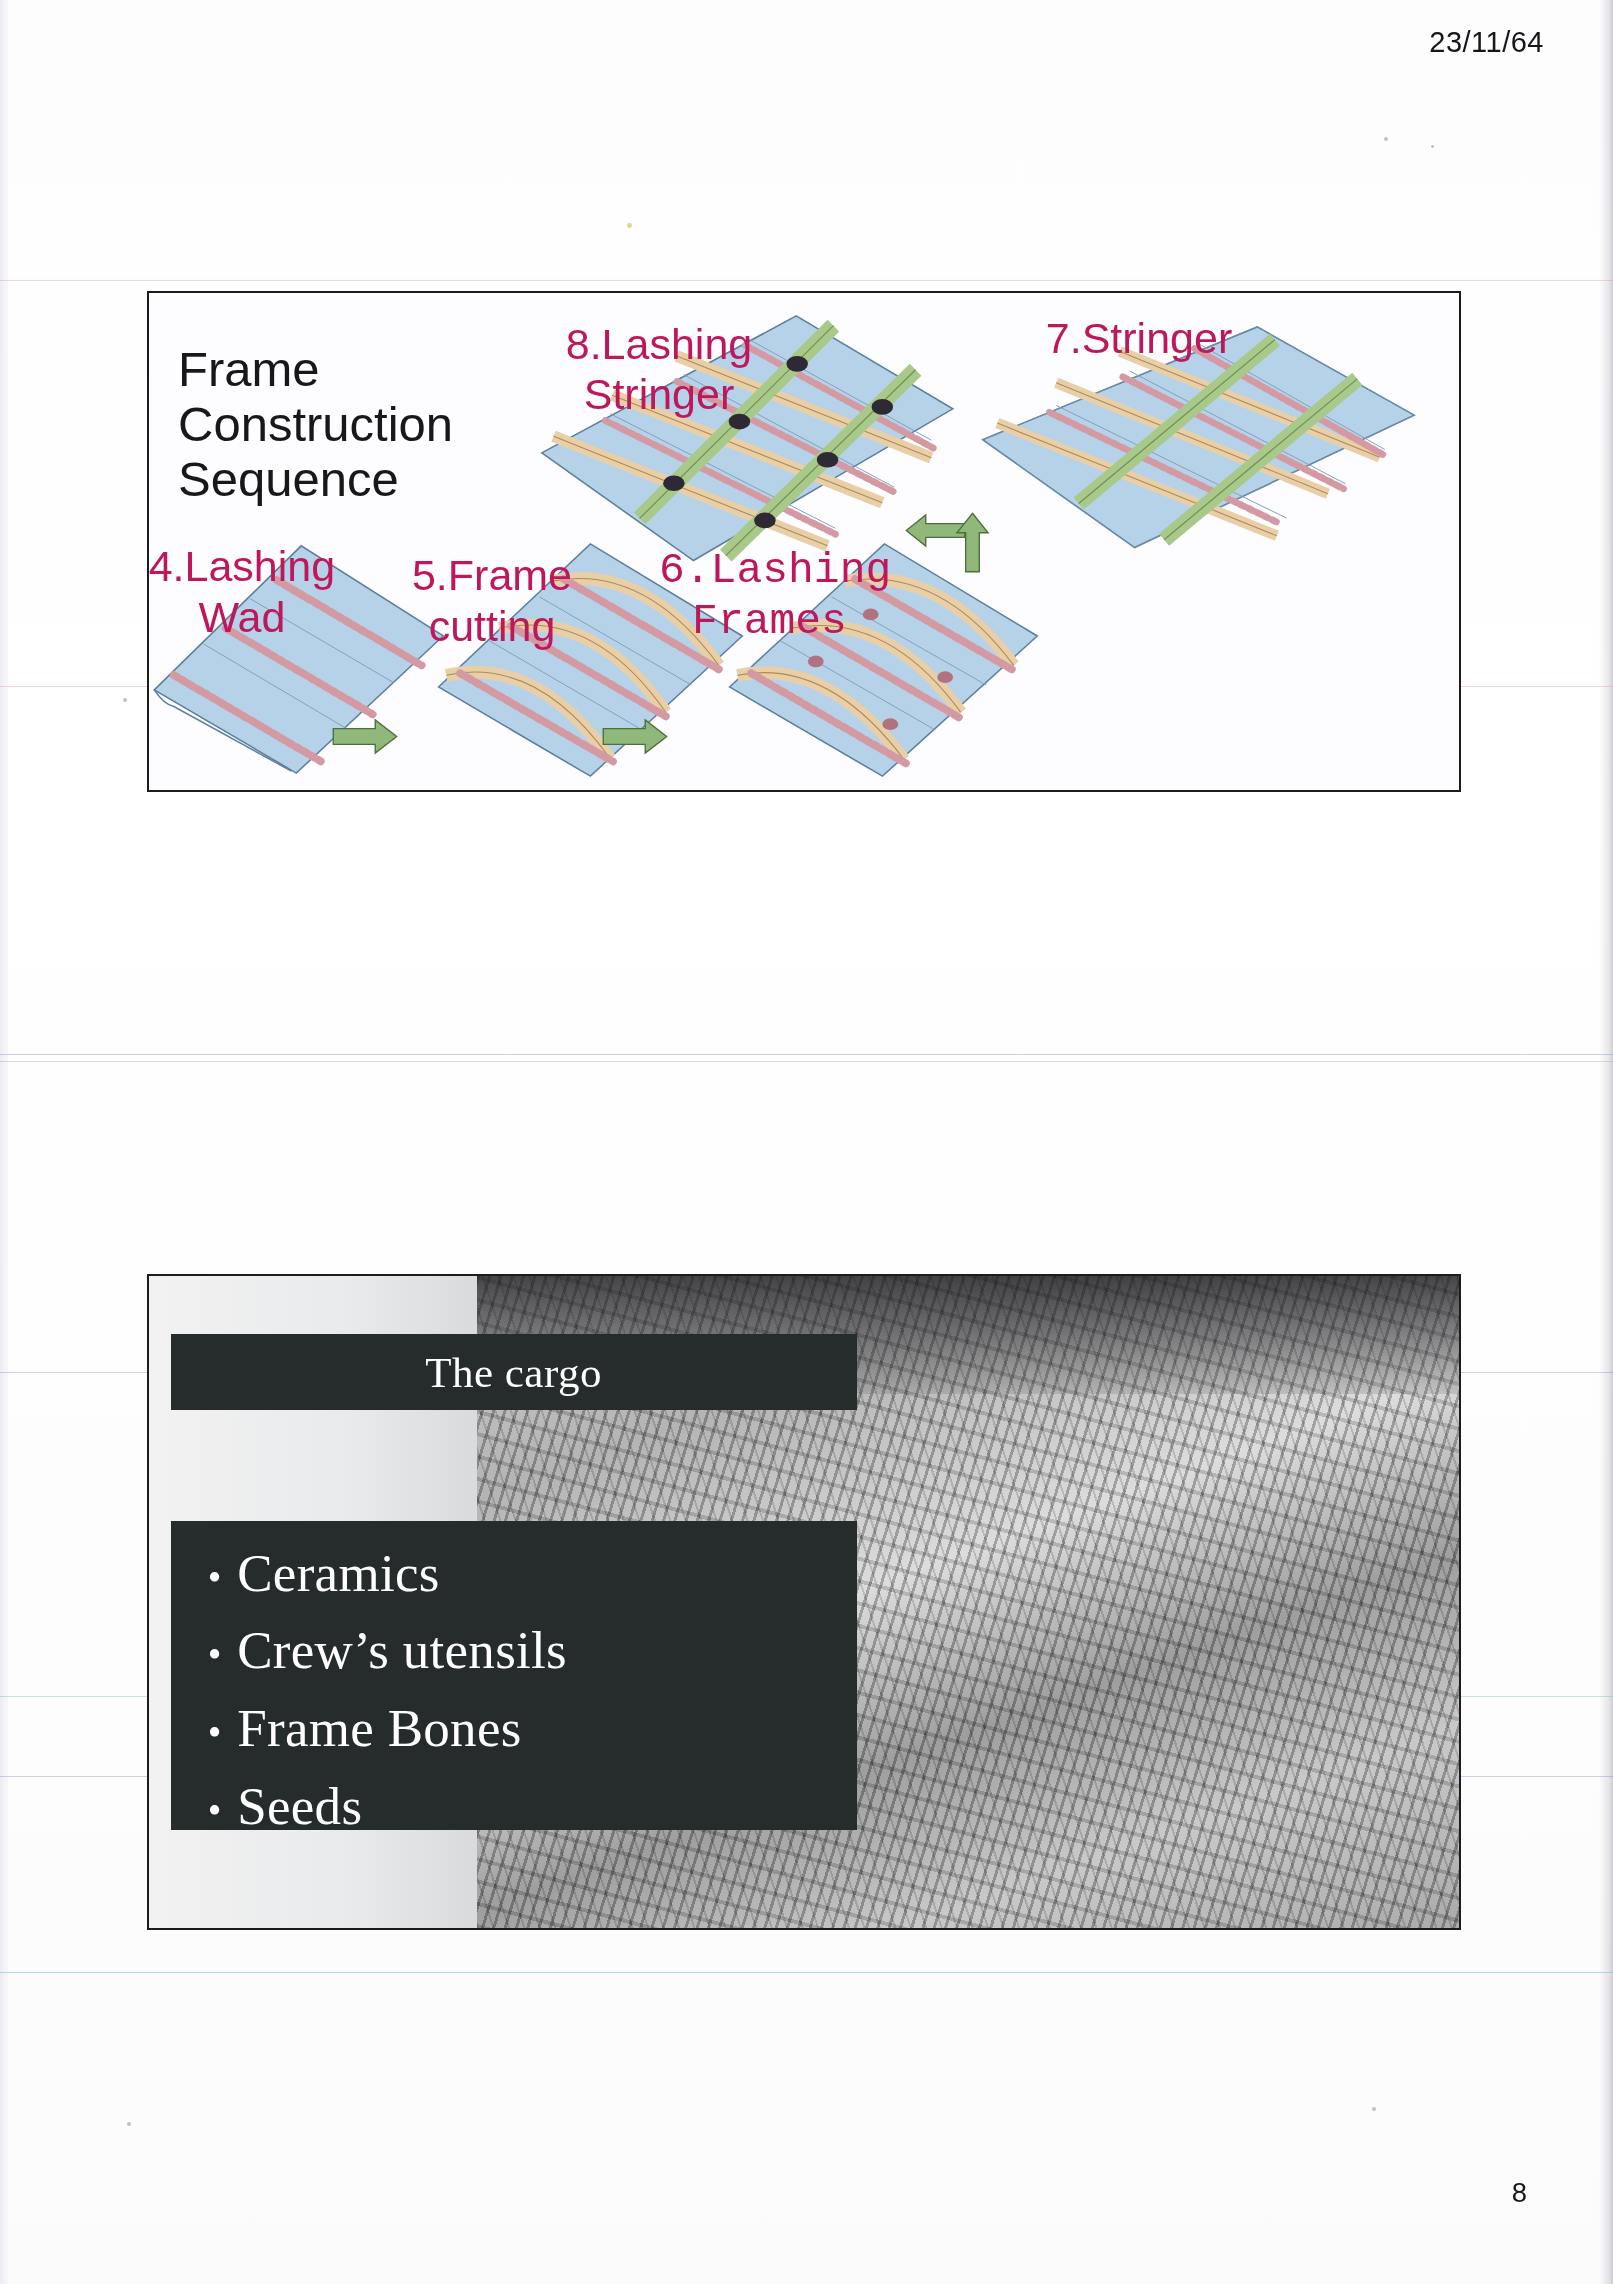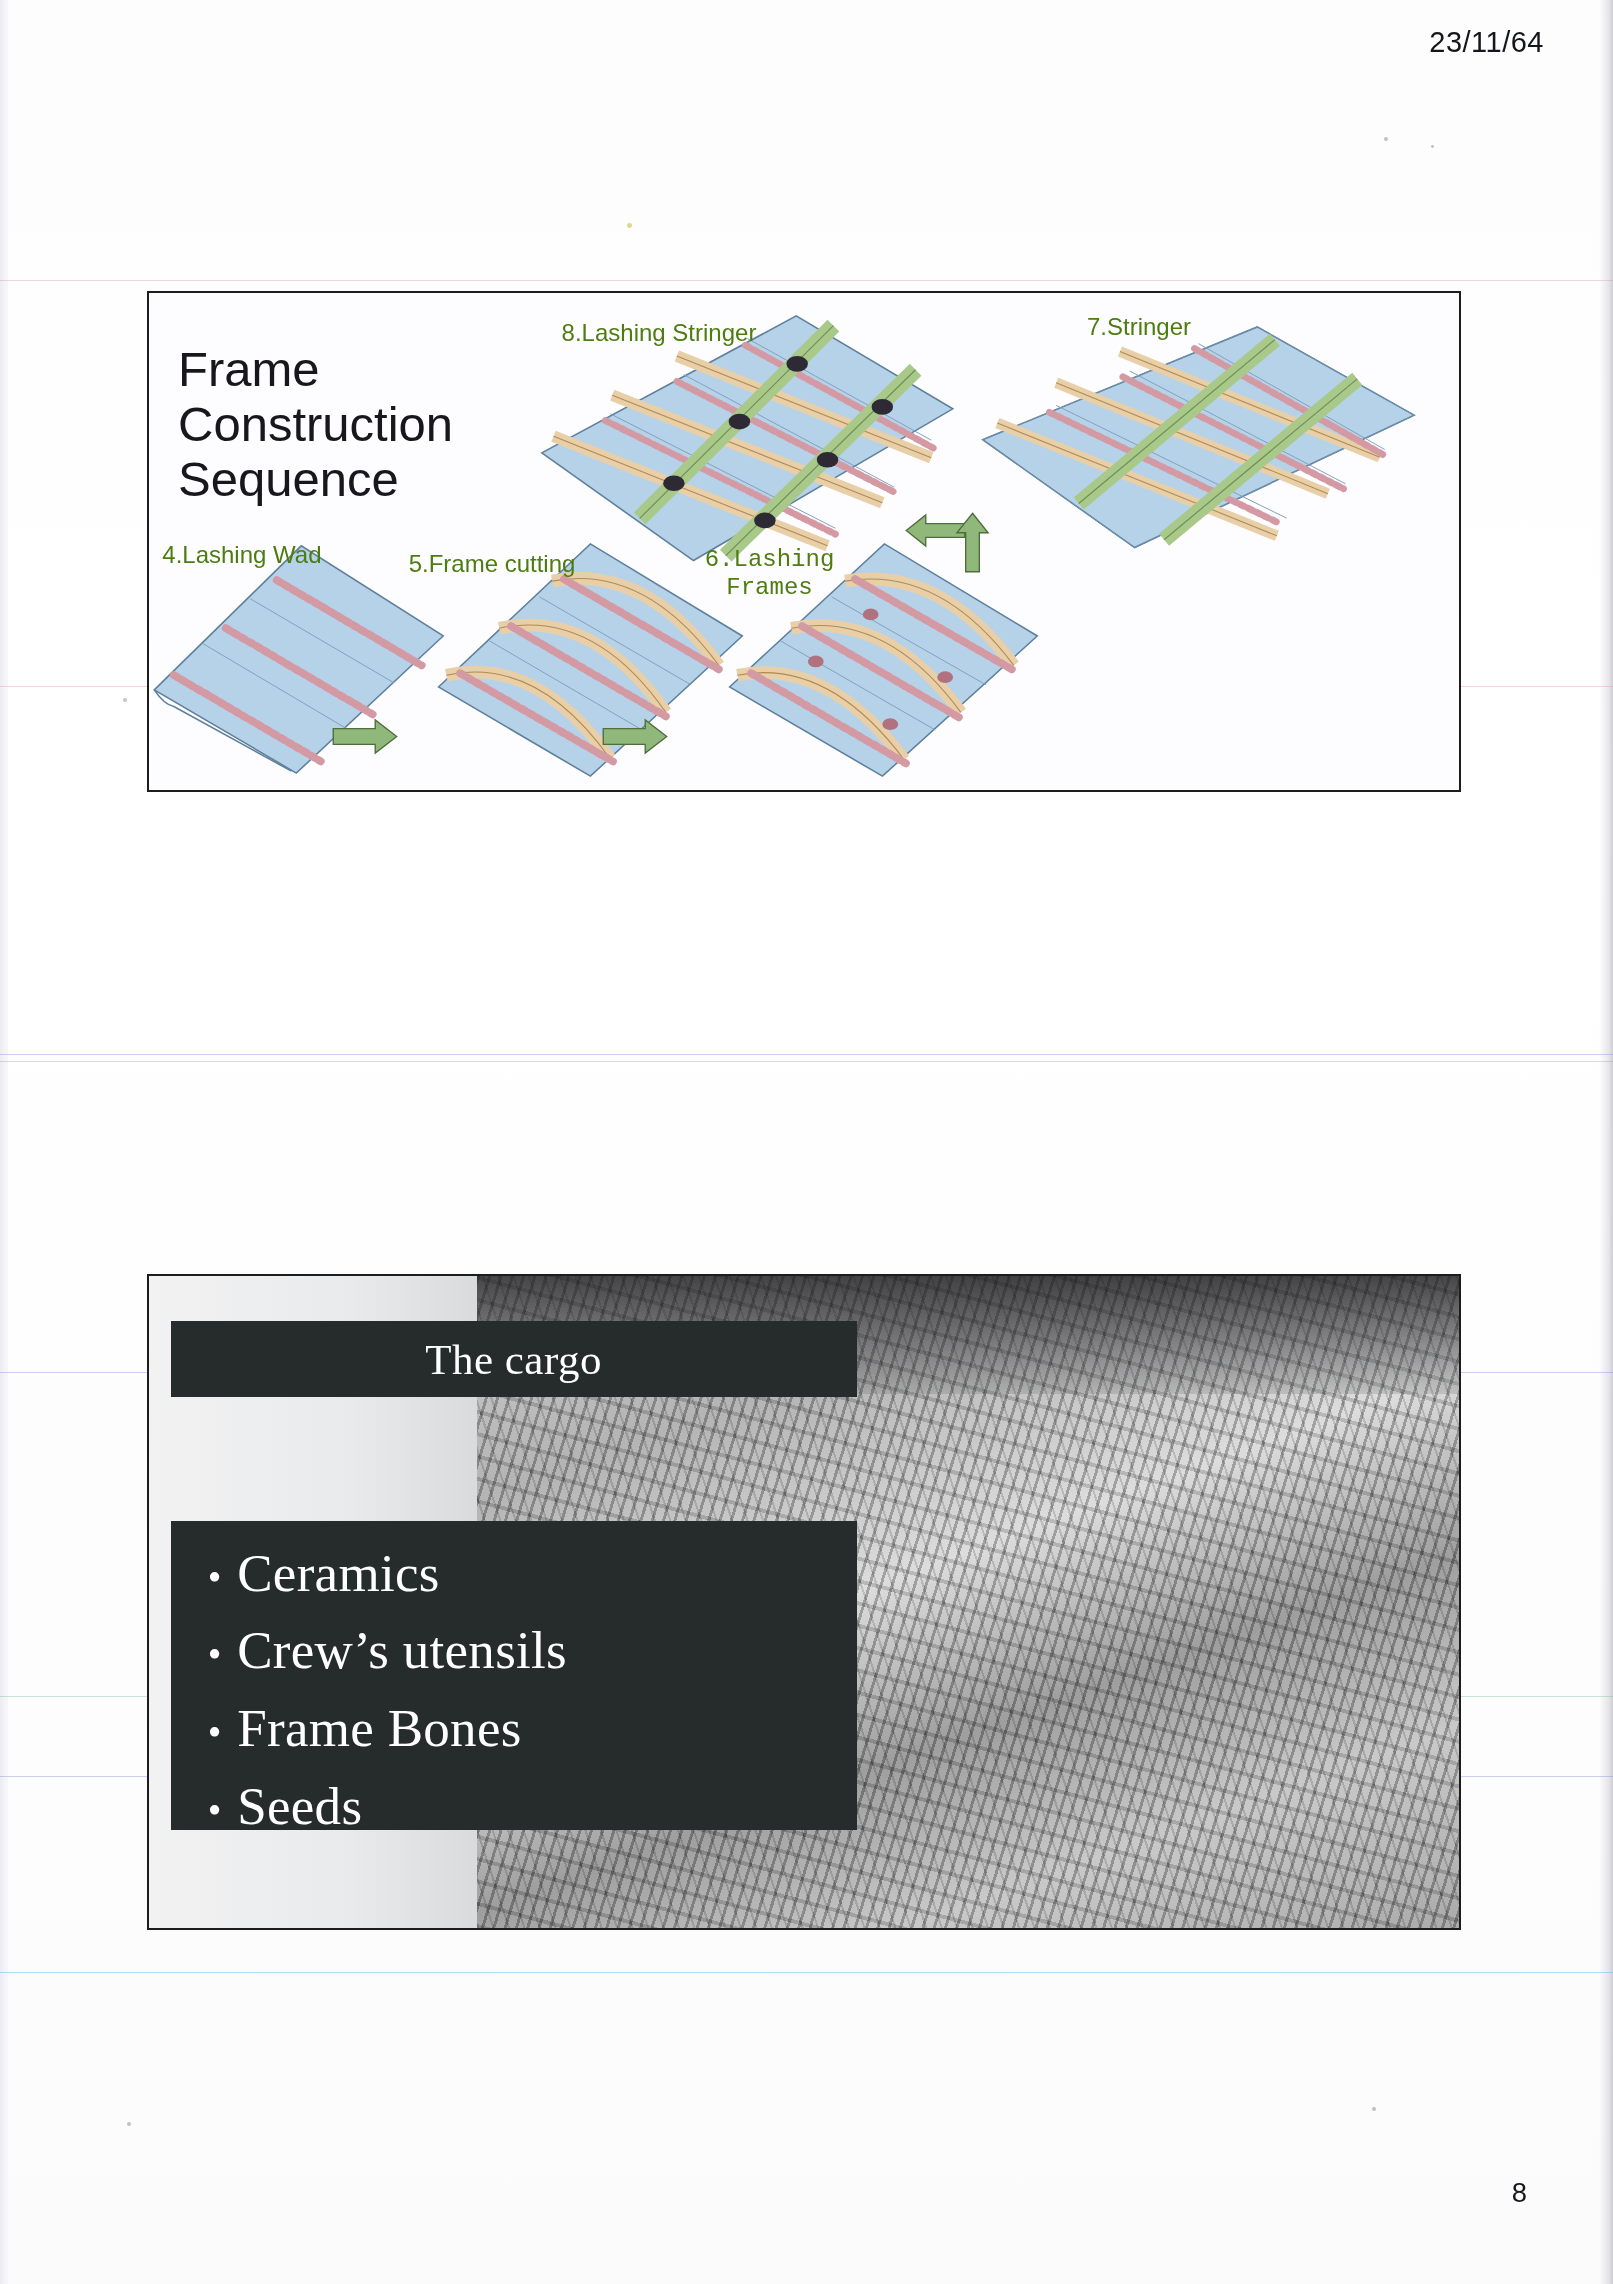--- a/index.html
+++ b/index.html
@@ -51,22 +51,22 @@
     border:2.9px solid #1c1c1c;
     background:#fdfdff;
     overflow:hidden;
   }
   .s1-title{
     position:absolute;left:29px;top:49px;width:421px;
     font-size:49px;line-height:1.12;color:#17171c;
     font-family:"Liberation Sans", sans-serif;font-weight:400;
   }
   .step-label{
-    position:absolute;color:#4d7c0f;
-    font-size:24px;line-height:1.18;text-align:center;
+    position:absolute;color:#be185d;
+    font-size:43px;line-height:1.18;text-align:center;
     font-family:"Liberation Sans", sans-serif;
   }
   .lbl8{left:407px;top:25.5px;width:206px;}
   .lbl7{left:887px;top:19.6px;width:206px;}
   .lbl4{left:-19.6px;top:248px;width:225px;}
   .lbl5{left:245px;top:257px;width:196px;}
   .lbl6{left:510px;top:253px;width:221px;font-family:Liberation Mono, monospace;}
 
   
   .arrow{position:absolute;}
@@ -93,21 +93,21 @@
   }
   .photo-dark-top{
     position:absolute;left:328px;top:0;right:0;height:118px;
     background:linear-gradient(180deg, rgba(25,25,28,0.75), rgba(80,82,86,0.18));
   }
   .photo-left-fade{
     position:absolute;left:0;top:0;width:333px;height:100%;
     background:linear-gradient(90deg,#f2f2f3 0%, #e9eaeb 60%, #d9dadb 100%);
   }
   .s2-titlebar{
-    position:absolute;left:21.6px;top:45px;width:686px;height:76px;
+    position:absolute;left:21.6px;top:58px;width:686px;height:76px;
     background:#262b2b;
     display:flex;align-items:center;justify-content:center;
   }
   .s2-title{
     color:#ffffff;font-family:"Liberation Serif", serif;
     font-size:43px;letter-spacing:0.5px;
   }
   .s2-bullets{
     position:absolute;left:21.6px;top:245px;width:686px;height:309px;
     background:#262b2b;padding:17.6px 0 0 0;box-sizing:border-box;

